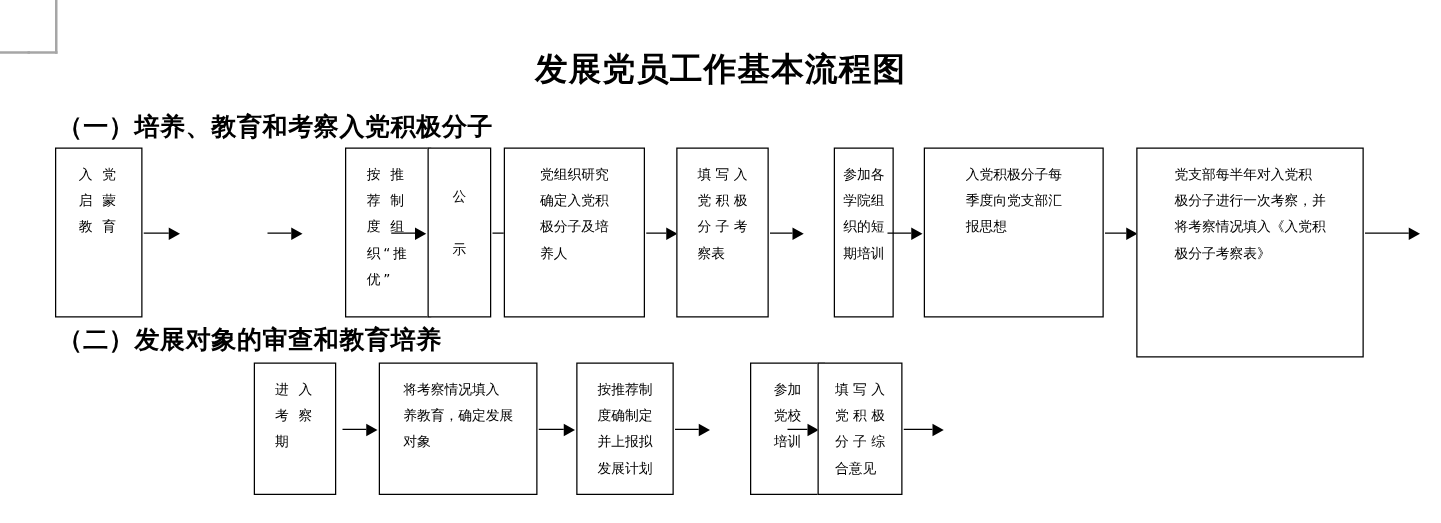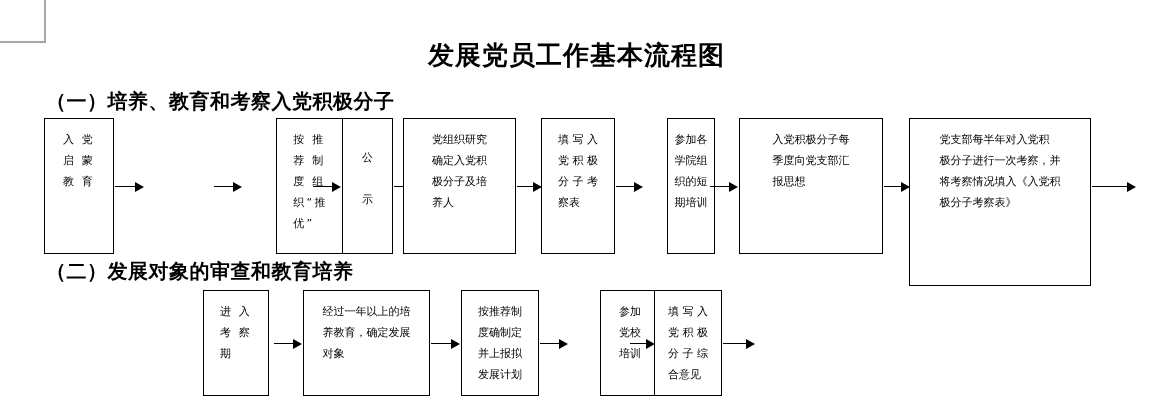--- a/index.html
+++ b/index.html
@@ -226,21 +226,21 @@
 考   察
 期</span>
   </div>
 
   <div class="arrow" style="left:274px; top:338px; width:28px;">
     <div class="shaft"></div>
     <div class="head"></div>
   </div>
 
   <div class="flow-box" style="left:303px; top:290px; width:127px; height:106px;">
-    <span class="box-text">经过一年以上的培
+    <span class="box-text">将考察情况填入
 养教育，确定发展
 对象</span>
   </div>
 
   <div class="arrow" style="left:431px; top:338px; width:29px;">
     <div class="shaft"></div>
     <div class="head"></div>
   </div>
 
   <div class="flow-box" style="left:461px; top:290px; width:78px; height:106px;">

